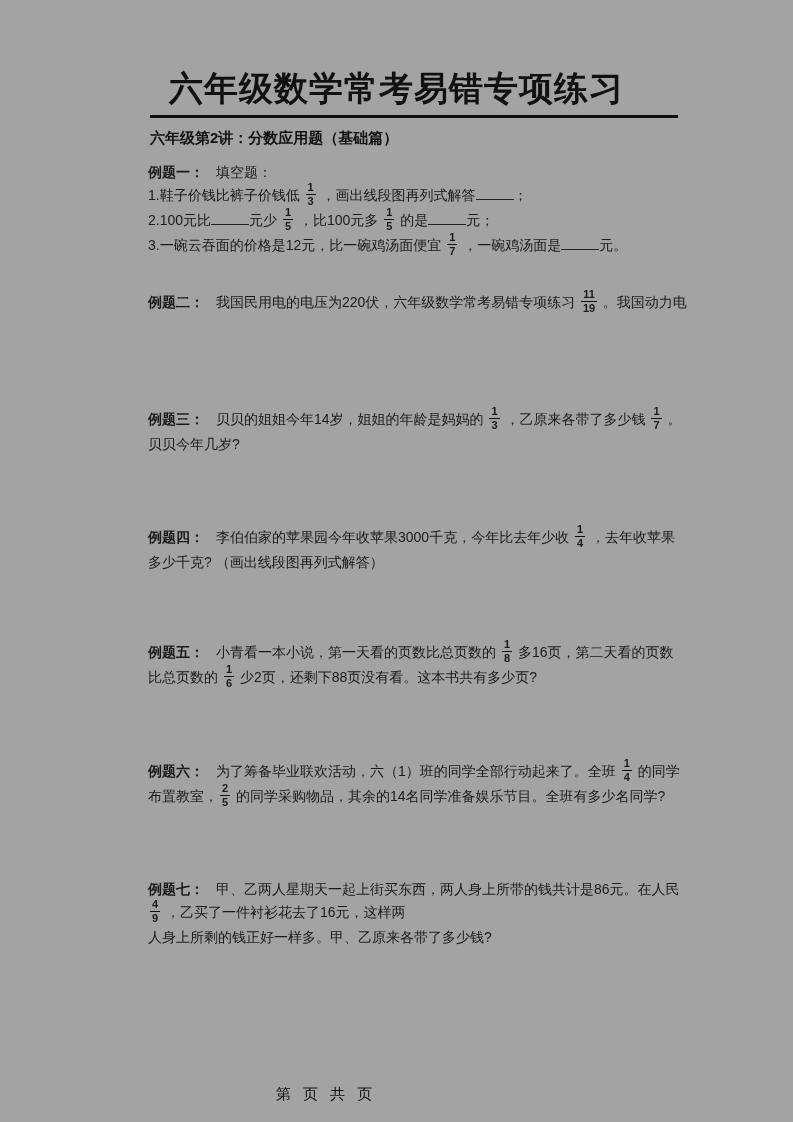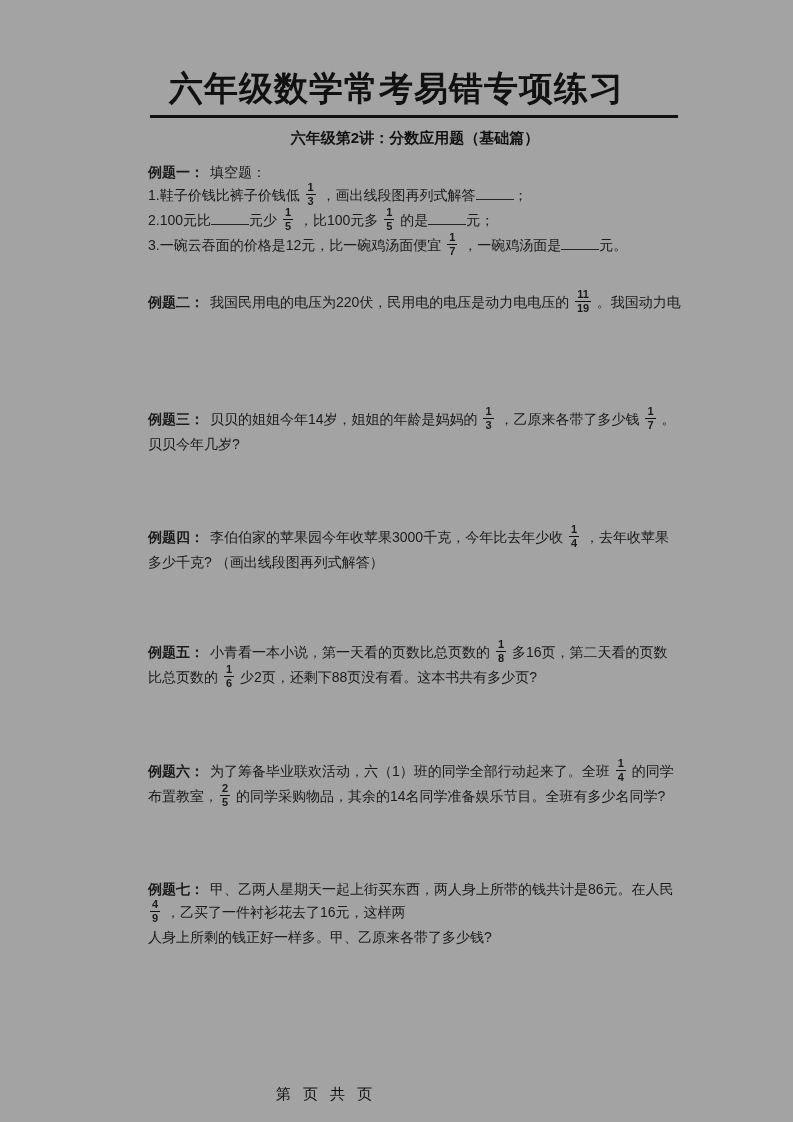--- a/index.html
+++ b/index.html
@@ -20,31 +20,31 @@
     text-align:center;
     font-size:34px; font-weight:bold; letter-spacing:1px;
     color:#111111;
   }
   .title-rule {
     position:absolute; left:150px; top:115px; width:528px; height:3px;
     background:#111111;
   }
   .section-heading {
     position:absolute; left:150px; top:129px; width:530px;
-    font-size:15px; font-weight:bold; color:#111111;text-align:center;
+    font-size:15px; font-weight:bold; color:#111111;
   }
   .problem {
     position:absolute; left:148px; width:532px;
     font-size:14px; color:#1a1a1a;
   }
   .pline {
     line-height:23px; min-height:23px;
     white-space:nowrap;
   }
-  .plabel { font-weight:bold; margin-right:6px; }
+  .plabel { font-weight:bold; margin-right:12px; }
   .frac {
     display:inline-flex; flex-direction:column; align-items:center;
     vertical-align:middle; margin:0 2px; line-height:1;
     transform:translateY(-2px);
   }
   .frac .num {
     font-size:11px; font-weight:bold;
     border-bottom:1.5px solid #111111;
     padding:0 2px 1px 2px;
   }
@@ -86,21 +86,21 @@
         </span><span> ，比100元多 </span><span class="frac">
           <span class="num">1</span>
           <span class="den">5</span>
         </span><span> 的是</span><span class="blank"></span><span>元；</span></div>
       <div class="pline"><span>3.一碗云吞面的价格是12元，比一碗鸡汤面便宜 </span><span class="frac">
           <span class="num">1</span>
           <span class="den">7</span>
         </span><span> ，一碗鸡汤面是</span><span class="blank"></span><span>元。</span></div>
     </div>
   <div class="problem" style="top:291px">
-      <div class="pline"><span class="plabel">例题二：</span><span>我国民用电的电压为220伏，民用电的电压是动力电电压的 </span><span class="frac">
+      <div class="pline"><span class="plabel">例题二：</span><span>我国民用电的电压为220伏，六年级数学常考易错专项练习 </span><span class="frac">
           <span class="num">11</span>
           <span class="den">19</span>
         </span><span> 。我国动力电</span></div>
     </div>
   <div class="problem" style="top:408px">
       <div class="pline"><span class="plabel">例题三：</span><span>贝贝的姐姐今年14岁，姐姐的年龄是妈妈的 </span><span class="frac">
           <span class="num">1</span>
           <span class="den">3</span>
         </span><span> ，乙原来各带了多少钱 </span><span class="frac">
           <span class="num">1</span>

